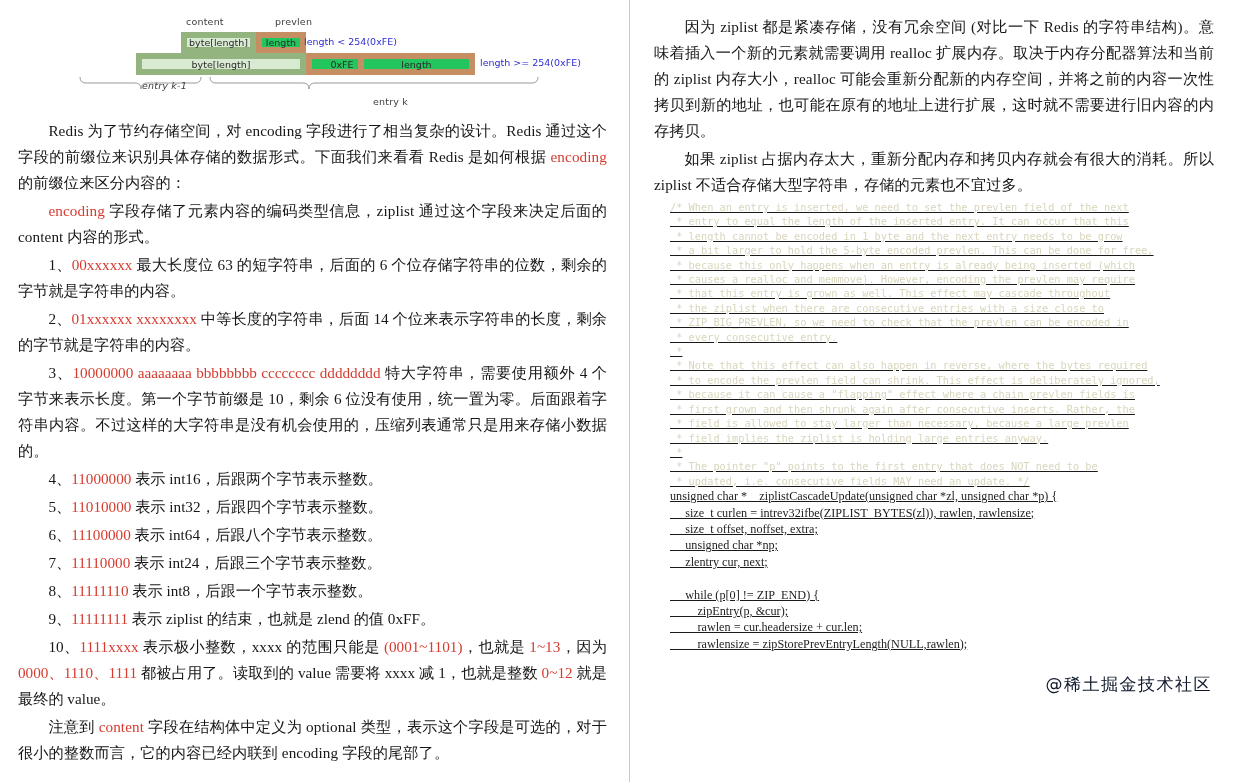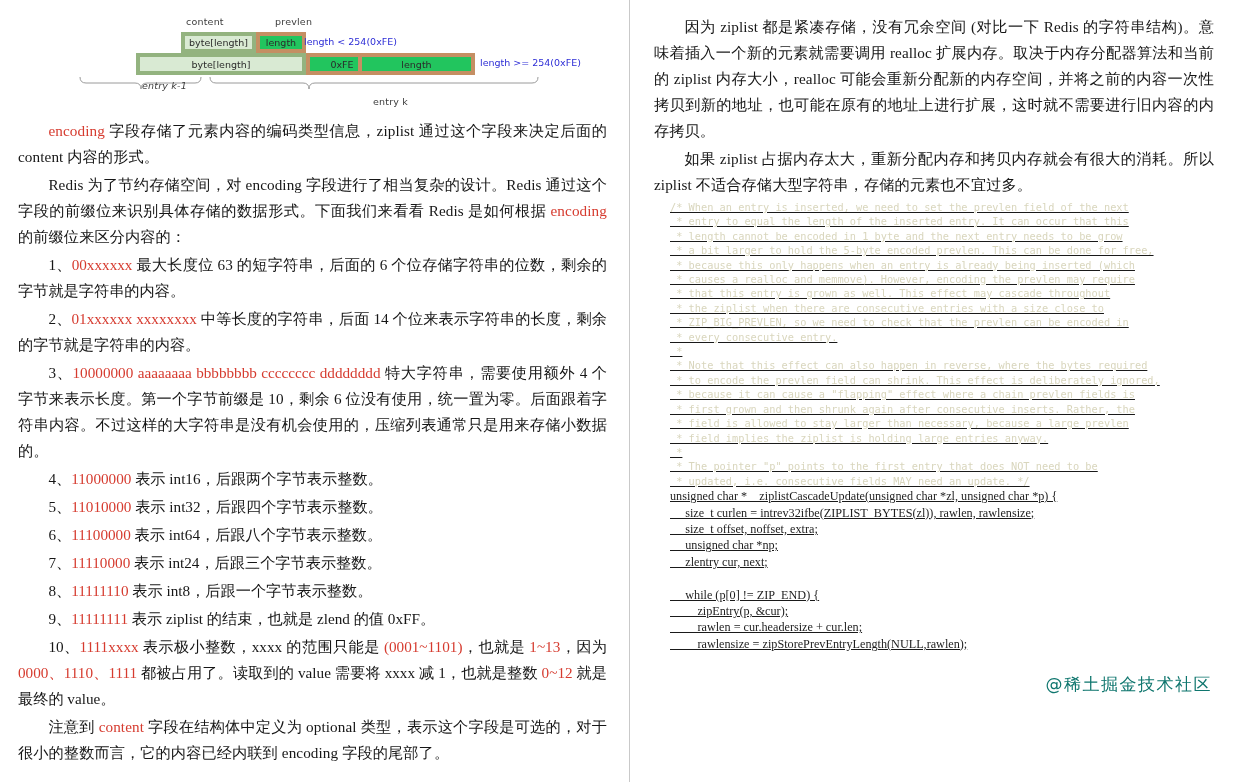--- a/index.html
+++ b/index.html
@@ -53,21 +53,21 @@
   .dg-label {
     position: absolute;
     font-family: "DejaVu Sans", "Liberation Sans", sans-serif;
     font-size: 9.5px;
     color: #3d3d3d;
     letter-spacing: .2px;
   }
   .dg-box {
     position: absolute;
     box-sizing: border-box;
-    border: 4px solid #1d4ed8;
+    border: 6px solid #1d4ed8;
     display: flex;
     align-items: center;
     justify-content: center;
     font-family: "DejaVu Sans", "Liberation Sans", sans-serif;
     font-size: 9.5px;
     color: #2b2b2b;
   }
   .green { background: #d9ead3; border-color: #93b37f; }
   .peach { background: #22c55e; border-color: #c58f63; }
   .blue-note {
@@ -132,21 +132,21 @@
     white-space: pre;
     padding-left: 16px;
   }
 
   .watermark {
     position: absolute;
     right: 24px;
     bottom: 14px;
     font-family: "DejaVu Sans", "Liberation Sans", sans-serif;
     font-size: 17px;
-    color: #0f766e;
+    color: #0f172a;
     letter-spacing: 1.5px;
     user-select: none;
   }
 </style>
 </head>
 <body>
 
 <div class="page">
 
   <div class="col-left">
@@ -169,22 +169,22 @@
         <g stroke="#9a9a9a" stroke-width="1" fill="none">
           <path d="M62,77 q0,6 6,6 L117,83 q6,0 6,6 q0,-6 6,-6 L177,83 q6,0 6,-6"></path>
           <path d="M192,77 q0,6 6,6 L285,83 q6,0 6,6 q0,-6 6,-6 L514,83 q6,0 6,-6"></path>
         </g>
       </svg>
       <div class="dg-label" style="left:124px; top:80px;font-style:italic;">entry k-1</div>
       <div class="dg-label" style="left:355px; top:96px;">entry k</div>
     </div>
 
     <div>
+      <p class="body"><span>Redis 为了节约存储空间，对 encoding 字段进行了相当复杂的设计。Redis 通过这个字段的前缀位来识别具体存储的数据形式。下面我们来看看 Redis 是如何根据 </span><span class="red">encoding</span><span> 的前缀位来区分内容的：</span></p>
       <p class="body"><span class="red">encoding</span><span> 字段存储了元素内容的编码类型信息，ziplist 通过这个字段来决定后面的 content 内容的形式。</span></p>
-      <p class="body"><span>Redis 为了节约存储空间，对 encoding 字段进行了相当复杂的设计。Redis 通过这个字段的前缀位来识别具体存储的数据形式。下面我们来看看 Redis 是如何根据 </span><span class="red">encoding</span><span> 的前缀位来区分内容的：</span></p>
       <p class="item"><span>1、</span><span class="red">00xxxxxx</span><span> 最大长度位 63 的短字符串，后面的 6 个位存储字符串的位数，剩余的字节就是字符串的内容。</span></p>
       <p class="item"><span>2、</span><span class="red">01xxxxxx xxxxxxxx</span><span> 中等长度的字符串，后面 14 个位来表示字符串的长度，剩余的字节就是字符串的内容。</span></p>
       <p class="item"><span>3、</span><span class="red">10000000 aaaaaaaa bbbbbbbb cccccccc dddddddd</span><span> 特大字符串，需要使用额外 4 个字节来表示长度。第一个字节前缀是 10，剩余 6 位没有使用，统一置为零。后面跟着字符串内容。不过这样的大字符串是没有机会使用的，压缩列表通常只是用来存储小数据的。</span></p>
       <p class="item"><span>4、</span><span class="red">11000000</span><span> 表示 int16，后跟两个字节表示整数。</span></p>
       <p class="item"><span>5、</span><span class="red">11010000</span><span> 表示 int32，后跟四个字节表示整数。</span></p>
       <p class="item"><span>6、</span><span class="red">11100000</span><span> 表示 int64，后跟八个字节表示整数。</span></p>
       <p class="item"><span>7、</span><span class="red">11110000</span><span> 表示 int24，后跟三个字节表示整数。</span></p>
       <p class="item"><span>8、</span><span class="red">11111110</span><span> 表示 int8，后跟一个字节表示整数。</span></p>
       <p class="item"><span>9、</span><span class="red">11111111</span><span> 表示 ziplist 的结束，也就是 zlend 的值 0xFF。</span></p>
       <p class="item"><span>10、</span><span class="red">1111xxxx</span><span> 表示极小整数，xxxx 的范围只能是 </span><span class="red">(0001~1101)</span><span>，也就是 </span><span class="red">1~13</span><span>，因为 </span><span class="red">0000、1110、1111</span><span> 都被占用了。读取到的 value 需要将 xxxx 减 1，也就是整数 </span><span class="red">0~12</span><span> 就是最终的 value。</span></p>

